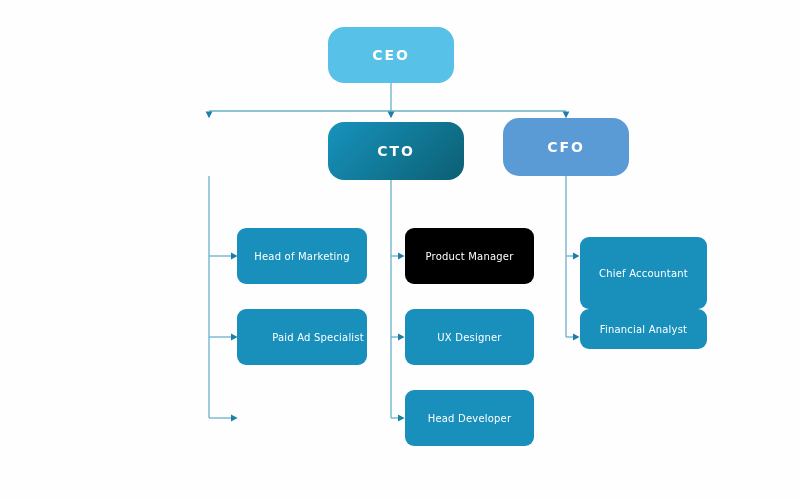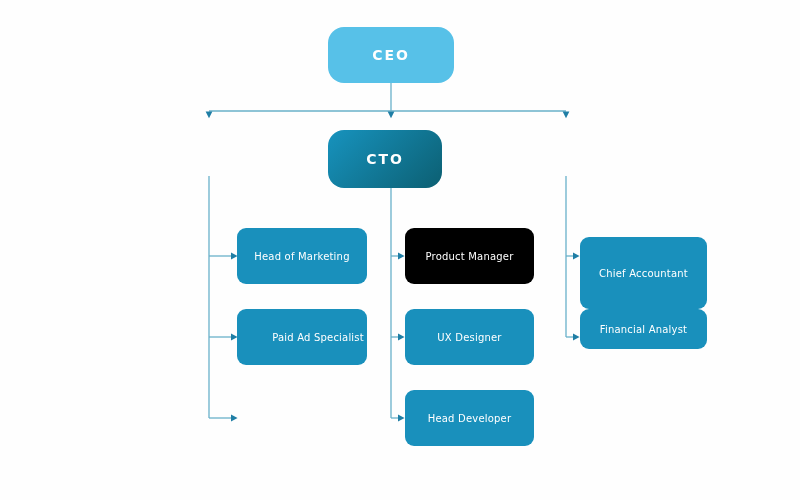--- a/index.html
+++ b/index.html
@@ -77,22 +77,25 @@
     <path d="M566 256 H573"></path>
     <path d="M566 337 H573"></path>
     <polygon points="573,252.6 573,259.4 579.6,256"></polygon>
     <polygon points="573,333.6 573,340.4 579.6,337"></polygon>
   </svg>
 
   <div class="node parent" style="left: 328px; top: 27px; width: 126px; height: 56px; background: rgb(87, 193, 232);">
     <span>CEO</span>
   </div>
 
-  <div class="node parent" style="left: 328px; top: 130px; width: 114px; height: 58px; background: linear-gradient(135deg, rgb(23, 147, 190), rgb(12, 95, 114));">
+  <div class="node parent" style="left: 328px; top: 122px; width: 136px; height: 58px; background: linear-gradient(135deg, rgb(23, 147, 190), rgb(12, 95, 114));">
     <span>CTO</span>
+  </div>
+  <div class="node parent" style="left: 503px; top: 118px; width: 126px; height: 58px; background: rgb(91, 155, 213);">
+    <span>CFO</span>
   </div>
 
   <div class="node child" style="left: 237px; top: 228px; width: 130px; height: 56px; background: rgb(25, 144, 188);">
     <span>Head of Marketing</span>
   </div>
   <div class="node child" style="left: 237px; top: 309px; width: 130px; height: 56px; background: rgb(25, 144, 188); padding-left: 32px;">
     <span>Paid Ad Specialist</span>
   </div>
 
   <div class="node child" style="left: 405px; top: 228px; width: 129px; height: 56px; background: #000000;">

